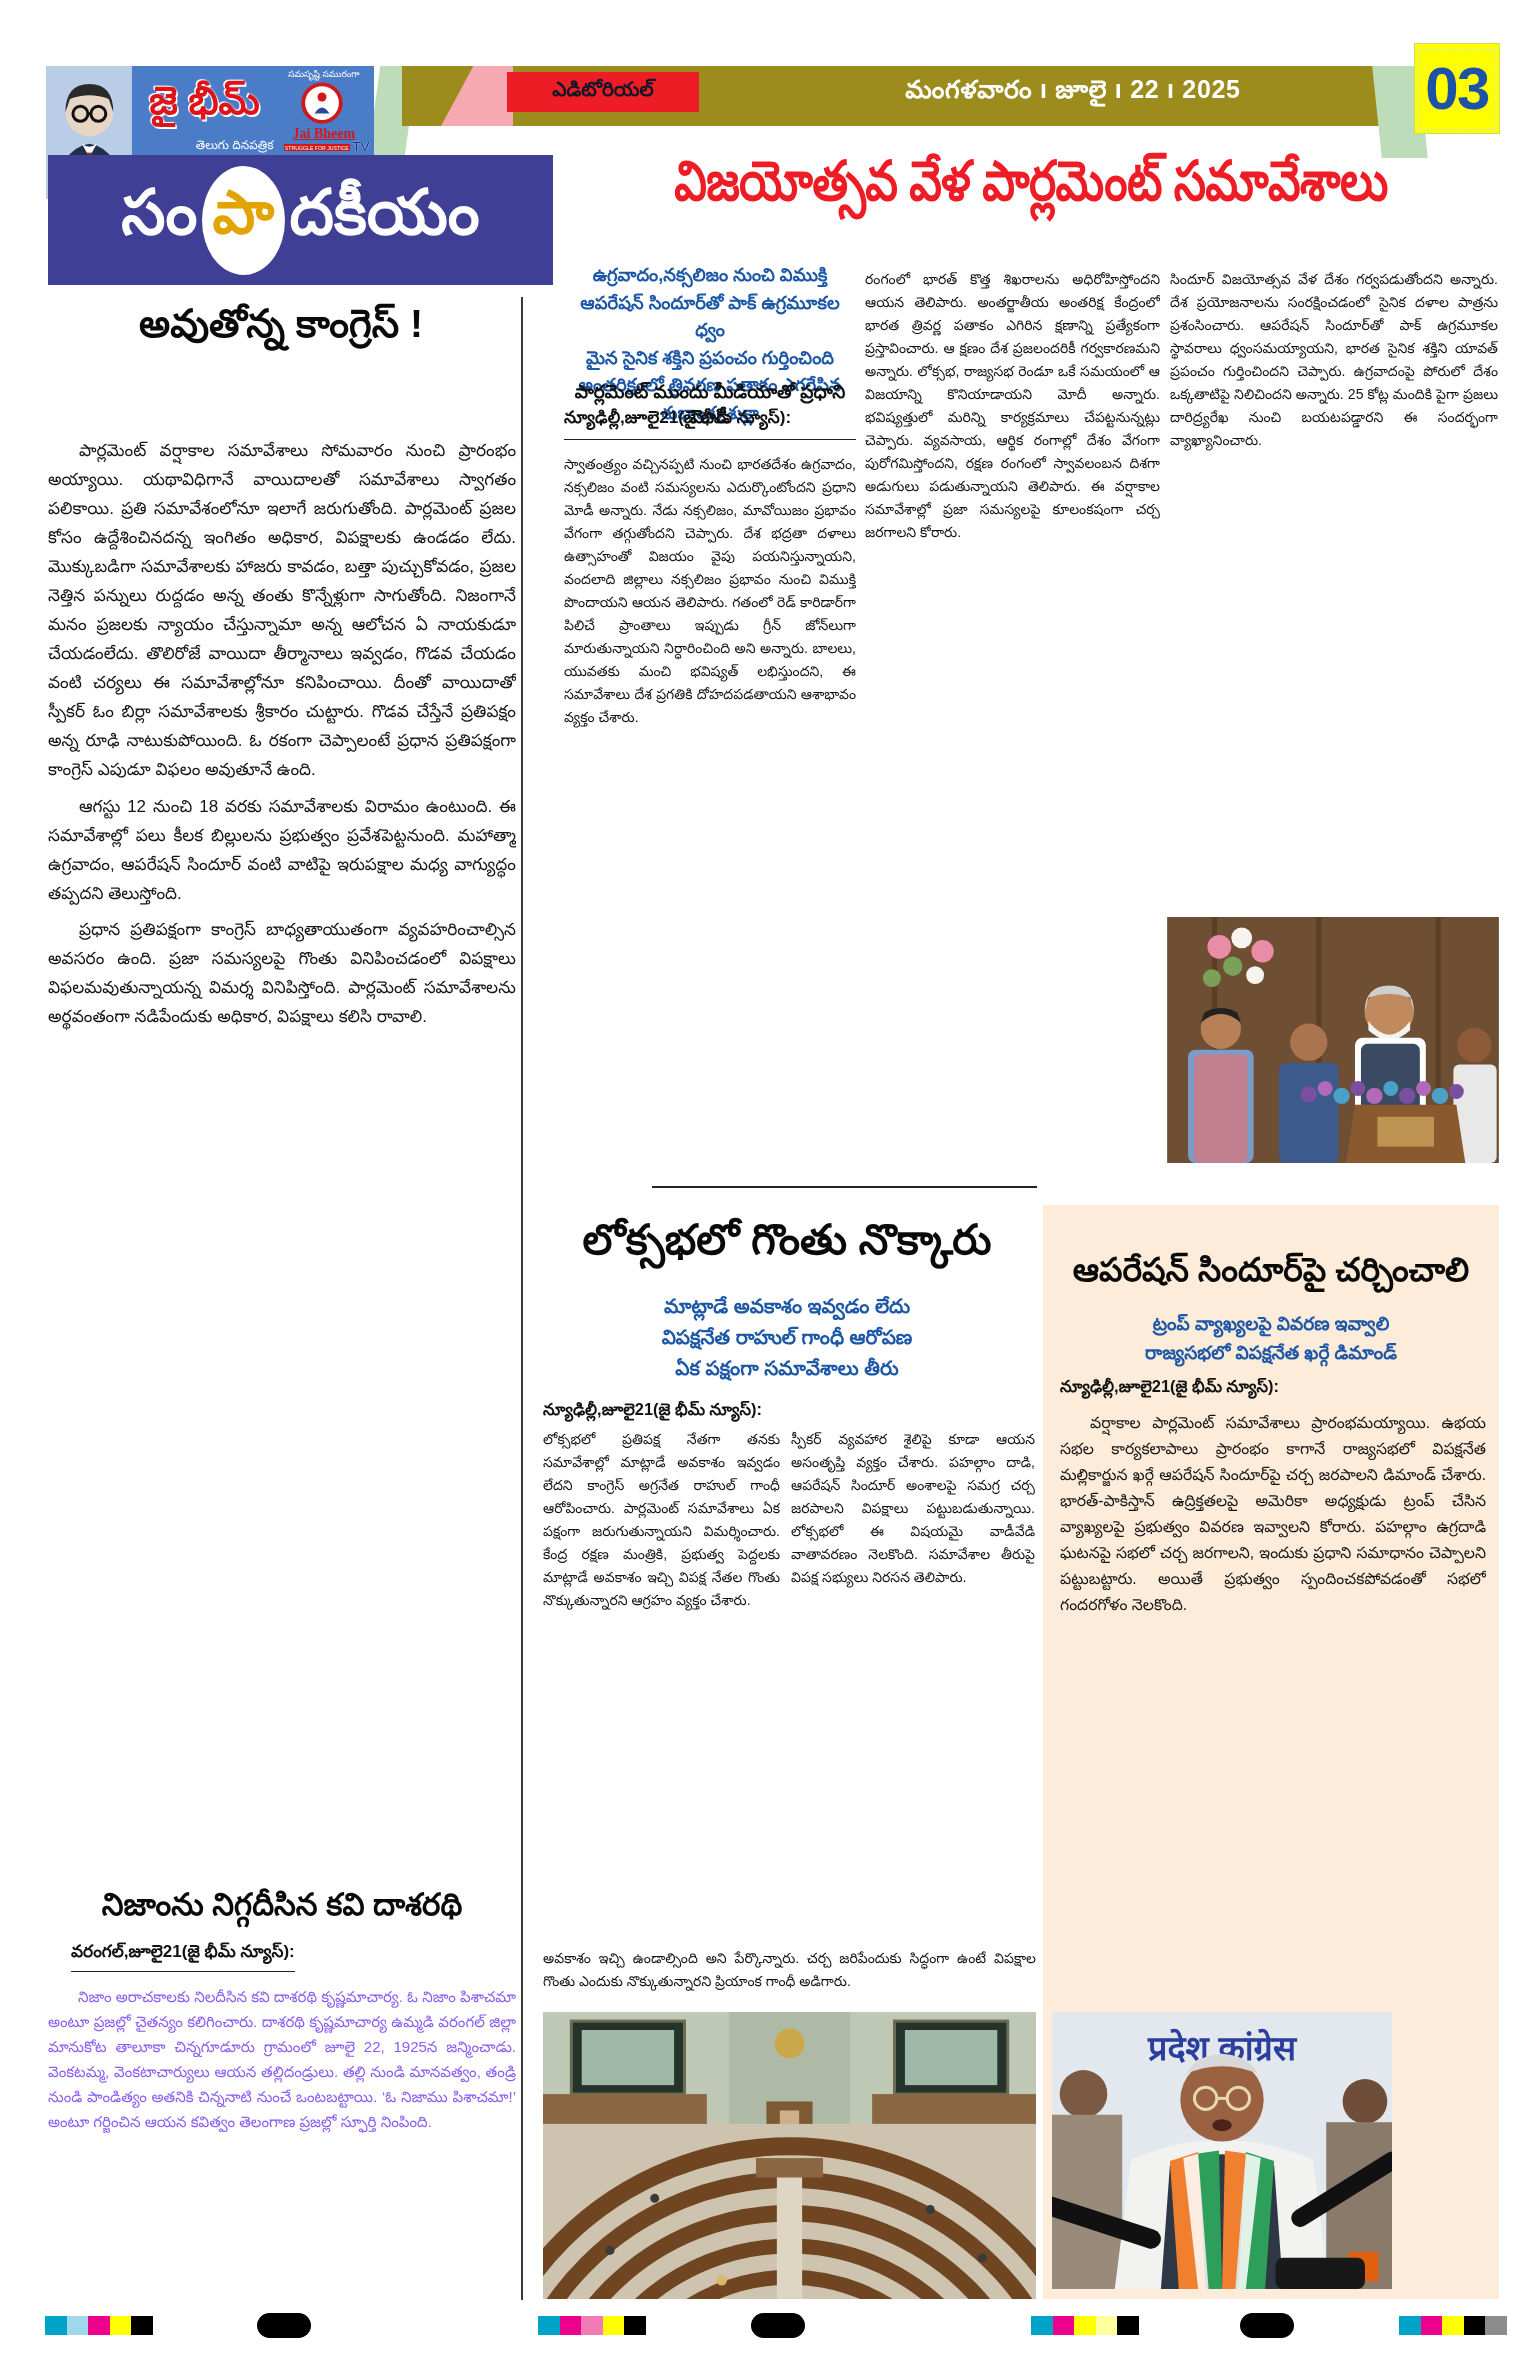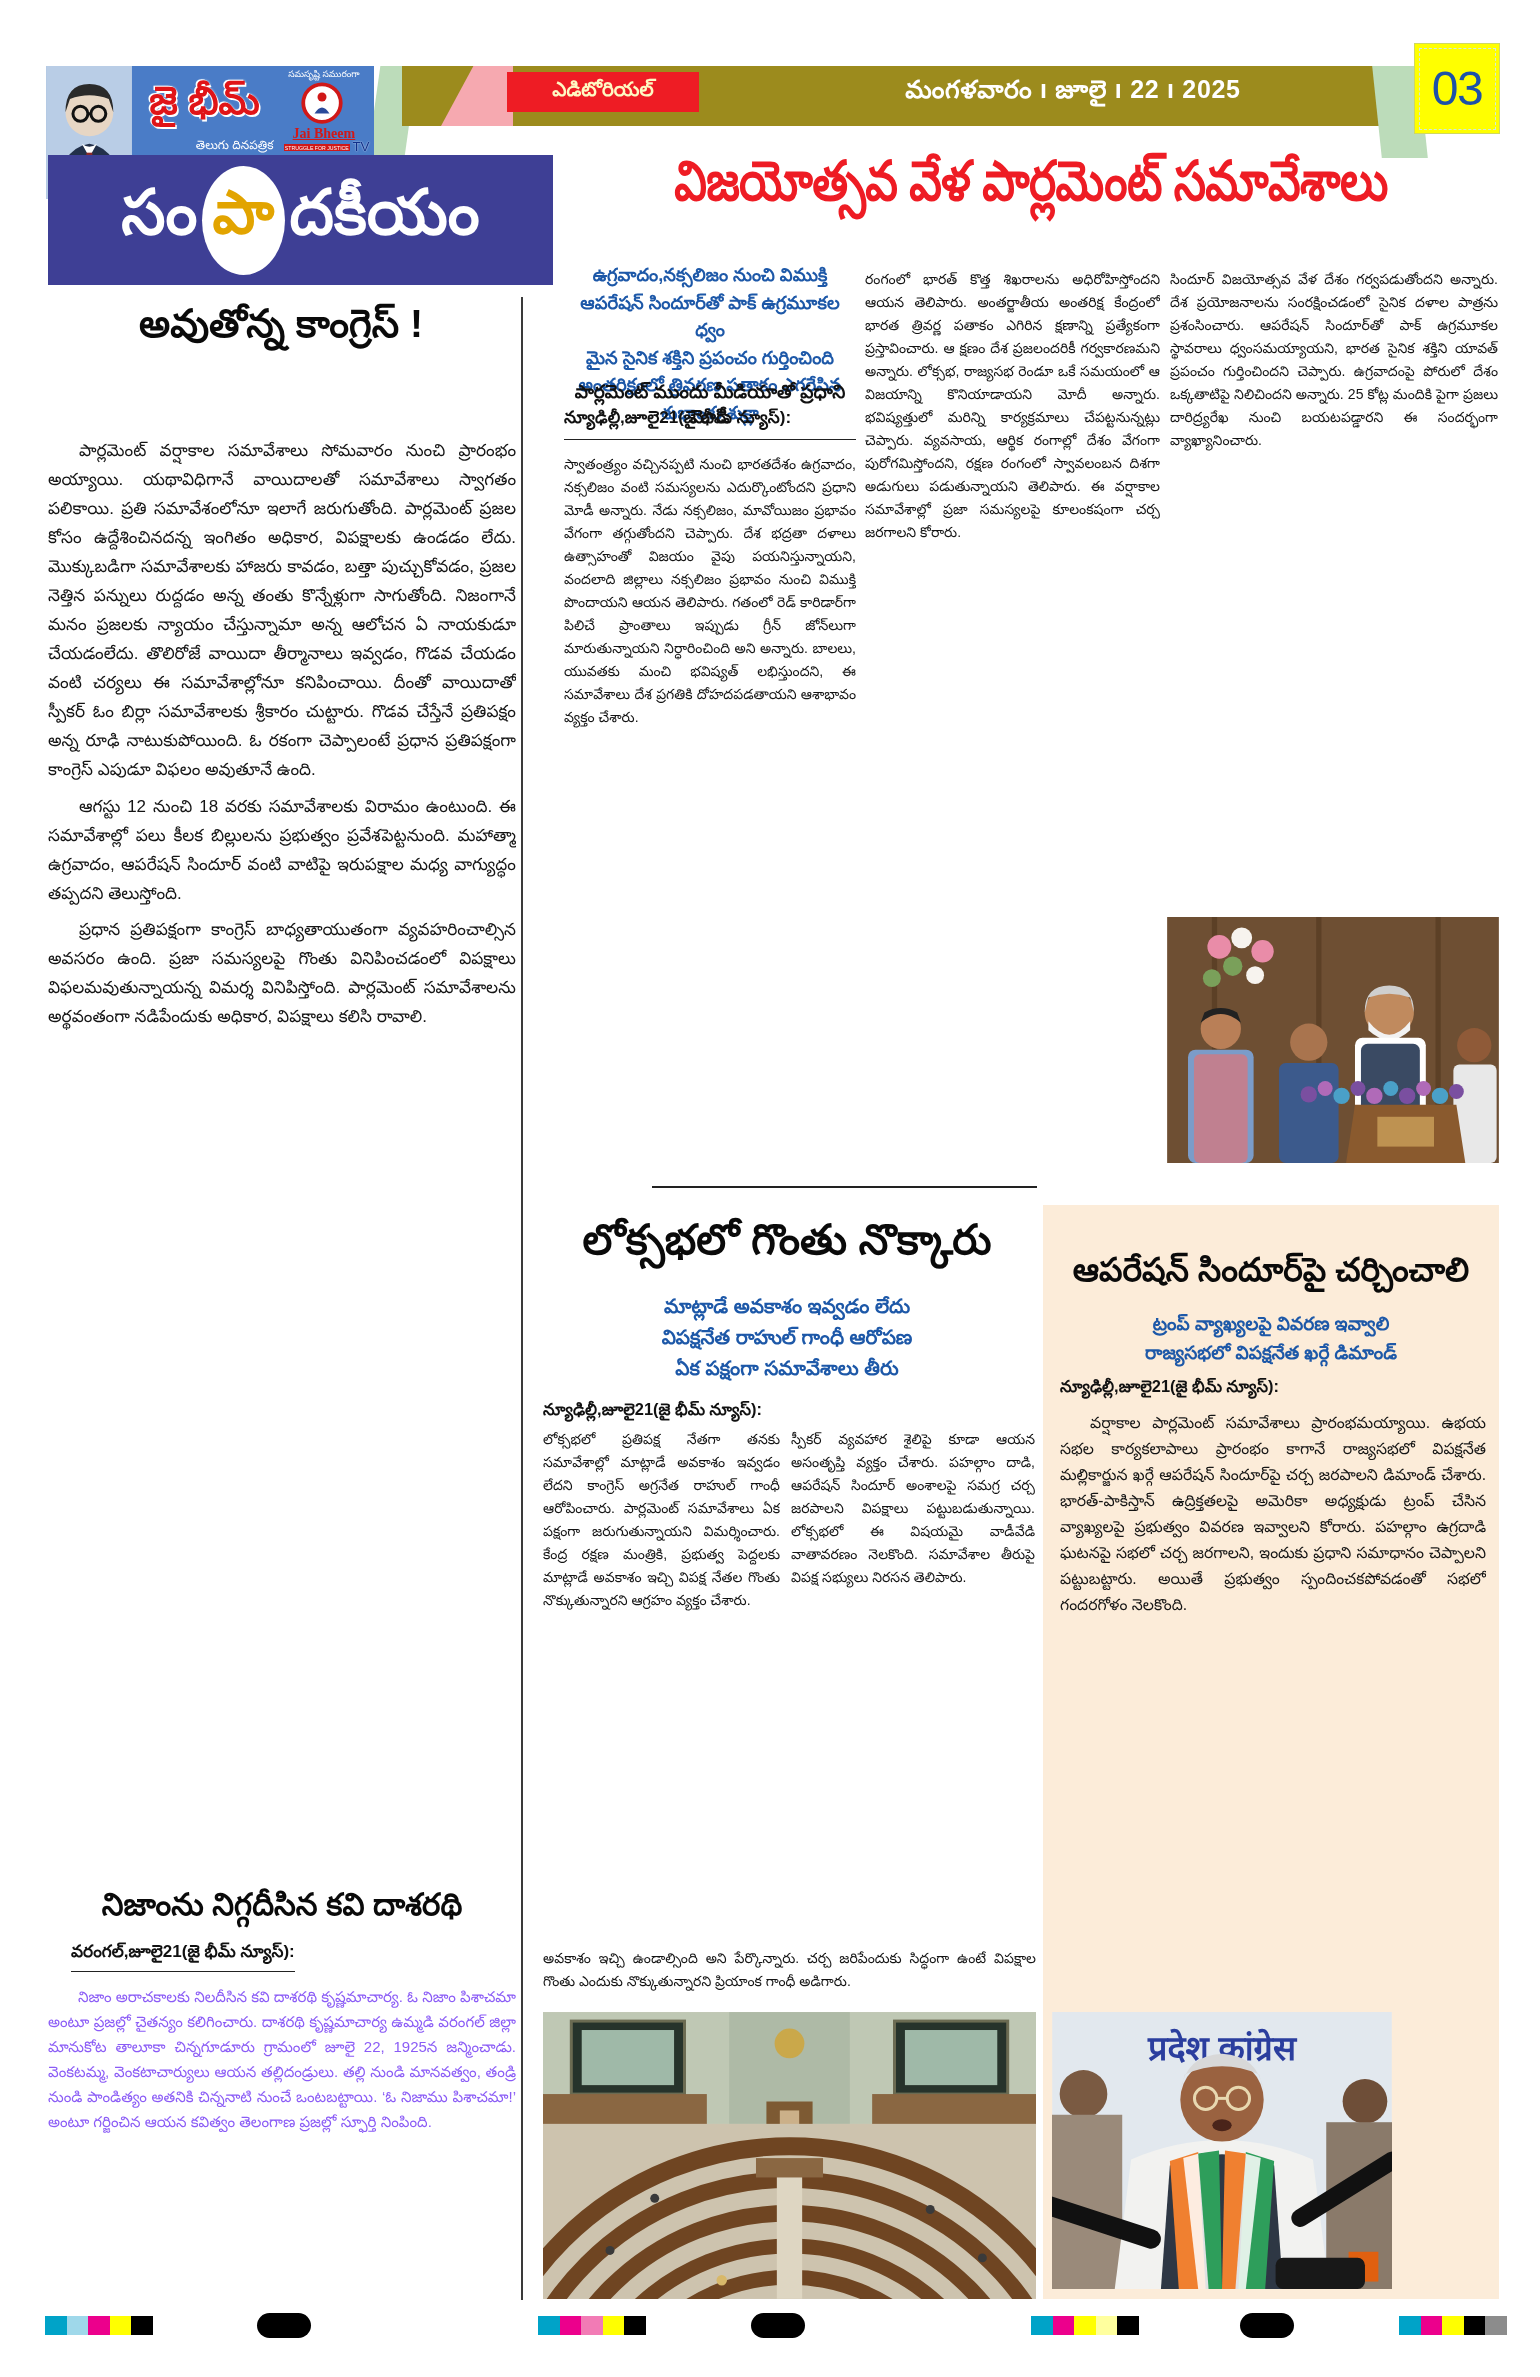--- a/index.html
+++ b/index.html
@@ -19,25 +19,25 @@
   .tvname{position:absolute;left:0;top:60px;width:101px;text-align:center;font-size:14px;font-weight:800;color:#d01818;text-decoration:underline;font-family:"Liberation Serif", serif;}
   .tvstrip{position:absolute;left:10.4px;top:78px;width:66px;background:#d01818;color:#fff;font-size:5.2px;text-align:center;padding:0.7px 0;}
   .tvsuffix{position:absolute;right:4.5px;top:73px;font-size:13.4px;font-weight:400;color:#10308a;text-shadow:0 0 1.5px #fff;margin-left:18px;}
 
   
   .topbar{left:402px;top:66px;width:1023px;height:60px;background:#9c8b1d;}
   .wedge-green-l{left:371px;top:66px;width:37px;height:133px;background:#bcdcba;transform:skewX(-8deg);}
   .wedge-green-r{left:1377px;top:66px;width:46px;height:92px;background:#bcdcba;transform:skewX(6deg);}
   .wedge-pink{left:441px;top:66px;width:72px;height:60px;background:#f6a9b0;clip-path:polygon(45% 0,100% 0,100% 100%,0 100%);}
   .editorial-badge{left:507px;top:72px;width:192px;height:40px;background:#ee1c24;display:flex;align-items:center;justify-content:center;}
-  .editorial-badge span{color:#fef9c3;font-size:20px;font-weight:700;}
+  .editorial-badge span{color:#0f172a;font-size:20px;font-weight:700;}
   .date-text{left:790px;top:75px;width:566px;text-align:center;color:#fff;font-size:25px;font-weight:700;letter-spacing:0.7px;}
   .pagebox{left:1414px;top:43px;width:84px;height:89px;background:#ffff00;border:0.7px solid #cfd860;display:flex;align-items:center;justify-content:center;}
   .pagebox .inner{width:75px;height:80px;border:1.5px dashed #cfe8e0;display:flex;align-items:center;justify-content:center;}
-  .pagebox span{font-size:48px;font-weight:400;color:#1e52a8;letter-spacing:-1.5px;}
+  .pagebox span{font-size:60px;font-weight:700;color:#1e52a8;letter-spacing:-1.5px;}
 
   
   .nameplate{left:48px;top:155px;width:505px;height:130px;background:#3e3f95;display:flex;align-items:center;justify-content:center;gap:4.5px;}
   .nameplate .w{color:#fff;font-size:63px;font-weight:700;}
   .nameplate .oval{width:83px;height:109px;background:#fff;border-radius:50%;display:flex;align-items:center;justify-content:center;}
   .nameplate .oval span{color:#e2a400;font-size:60px;font-weight:800;}
   .lead-headline{left:563px;top:148px;width:936px;height:80px;margin:0;color:#ee1c24;font-size:46px;font-weight:800;text-align:center;white-space:nowrap;transform:scaleY(1.2);transform-origin:top;letter-spacing:-0.7px;}
 
   .vrule{left:521px;top:297px;width:1.5px;height:2003px;background:#3a3a3a;}
   .hrule{left:652px;top:1186px;width:385px;height:1.5px;background:#222;}

